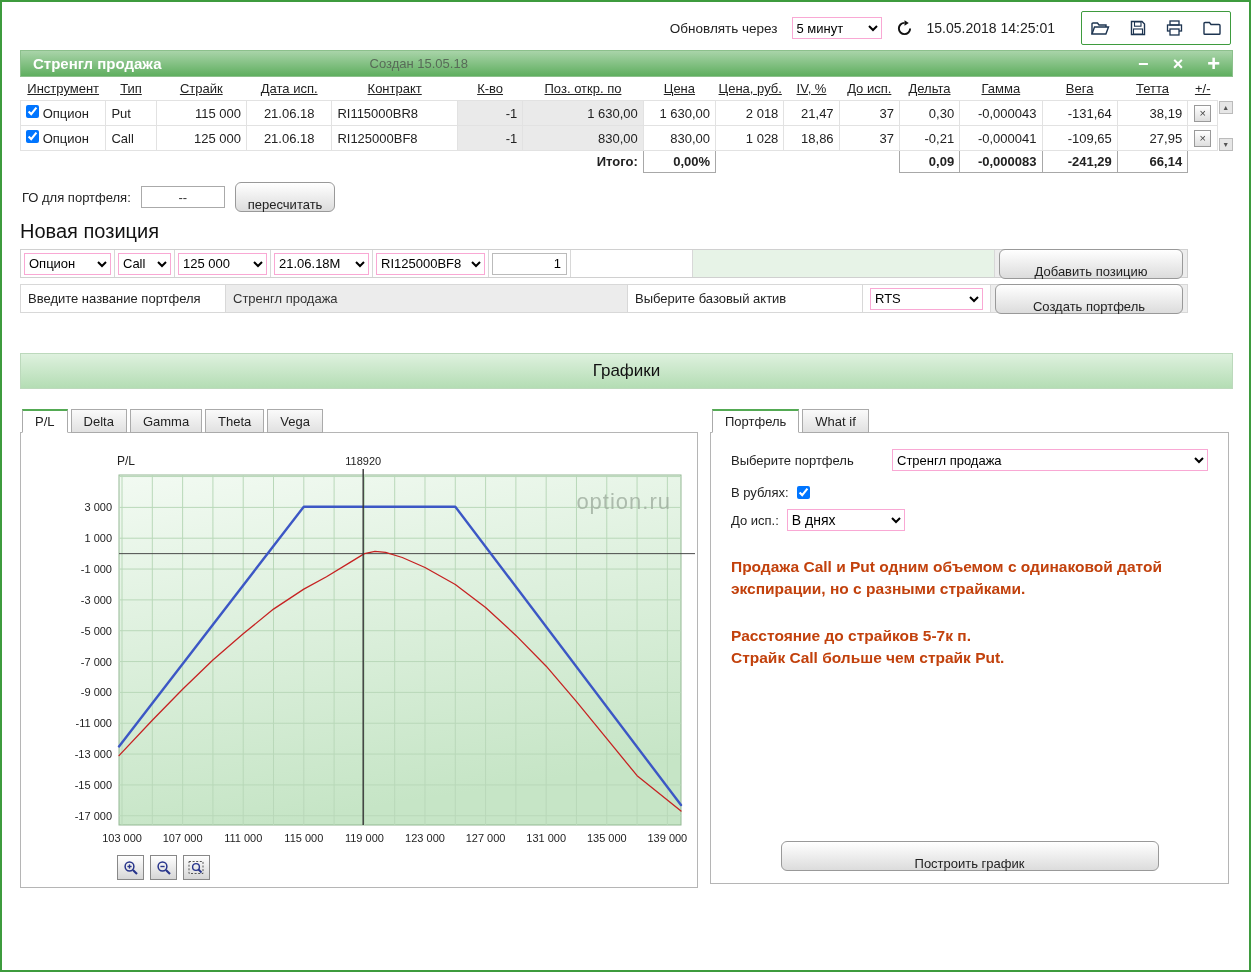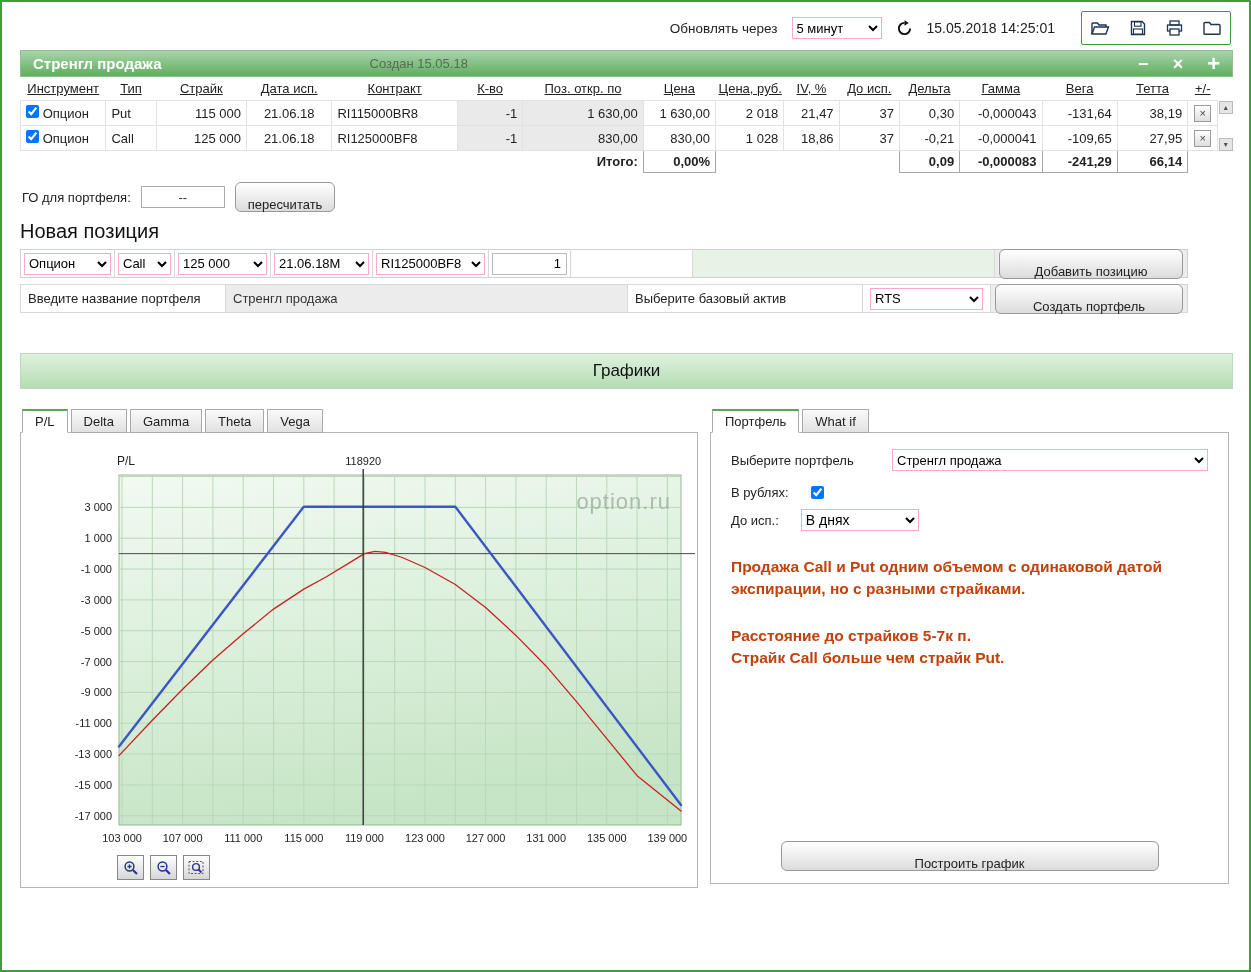--- a/index.html
+++ b/index.html
@@ -65,21 +65,21 @@
   .tab.active{background:#fff;border-bottom-color:#fff;border-top:2px solid #54aa54;padding-top:3px}
   .chart-left{width:678px}
   .chart-panel{border:1px solid #b5b5b5;background:#fff;padding:4px 0 6px;height:456px}
   .plchart{display:block}
   .plchart text{font-family:"Liberation Sans","DejaVu Sans",sans-serif}
   .zoom-row{display:flex;gap:6px;margin:4px 0 0 96px}
   .zoom-btn{width:27px;height:25px;border:1px solid #888;background:linear-gradient(#fff,#d6d6d6);display:flex;align-items:center;justify-content:center;cursor:pointer}
 
   .chart-right{width:519px}
   .right-panel{border:1px solid #b5b5b5;background:#fff;height:452px;display:flex;flex-direction:column;padding:16px 20px 12px;font-size:13px}
-  .rp-row{display:flex;align-items:center;gap:22px;margin-bottom:9px}
+  .rp-row{display:flex;align-items:center;gap:8px;margin-bottom:9px}
   .rp-row.between{justify-content:space-between;margin-bottom:14px}
   .notes{margin-top:16px}
   .notes p{color:#c2410c;font-weight:bold;font-size:15.5px;line-height:1.45}
   .notes p.mt{margin-top:24px}
   .build-btn{margin-top:auto;align-self:center;width:378px;height:25px}
 </style>
 </head>
 <body>
 
 <div class="page">

